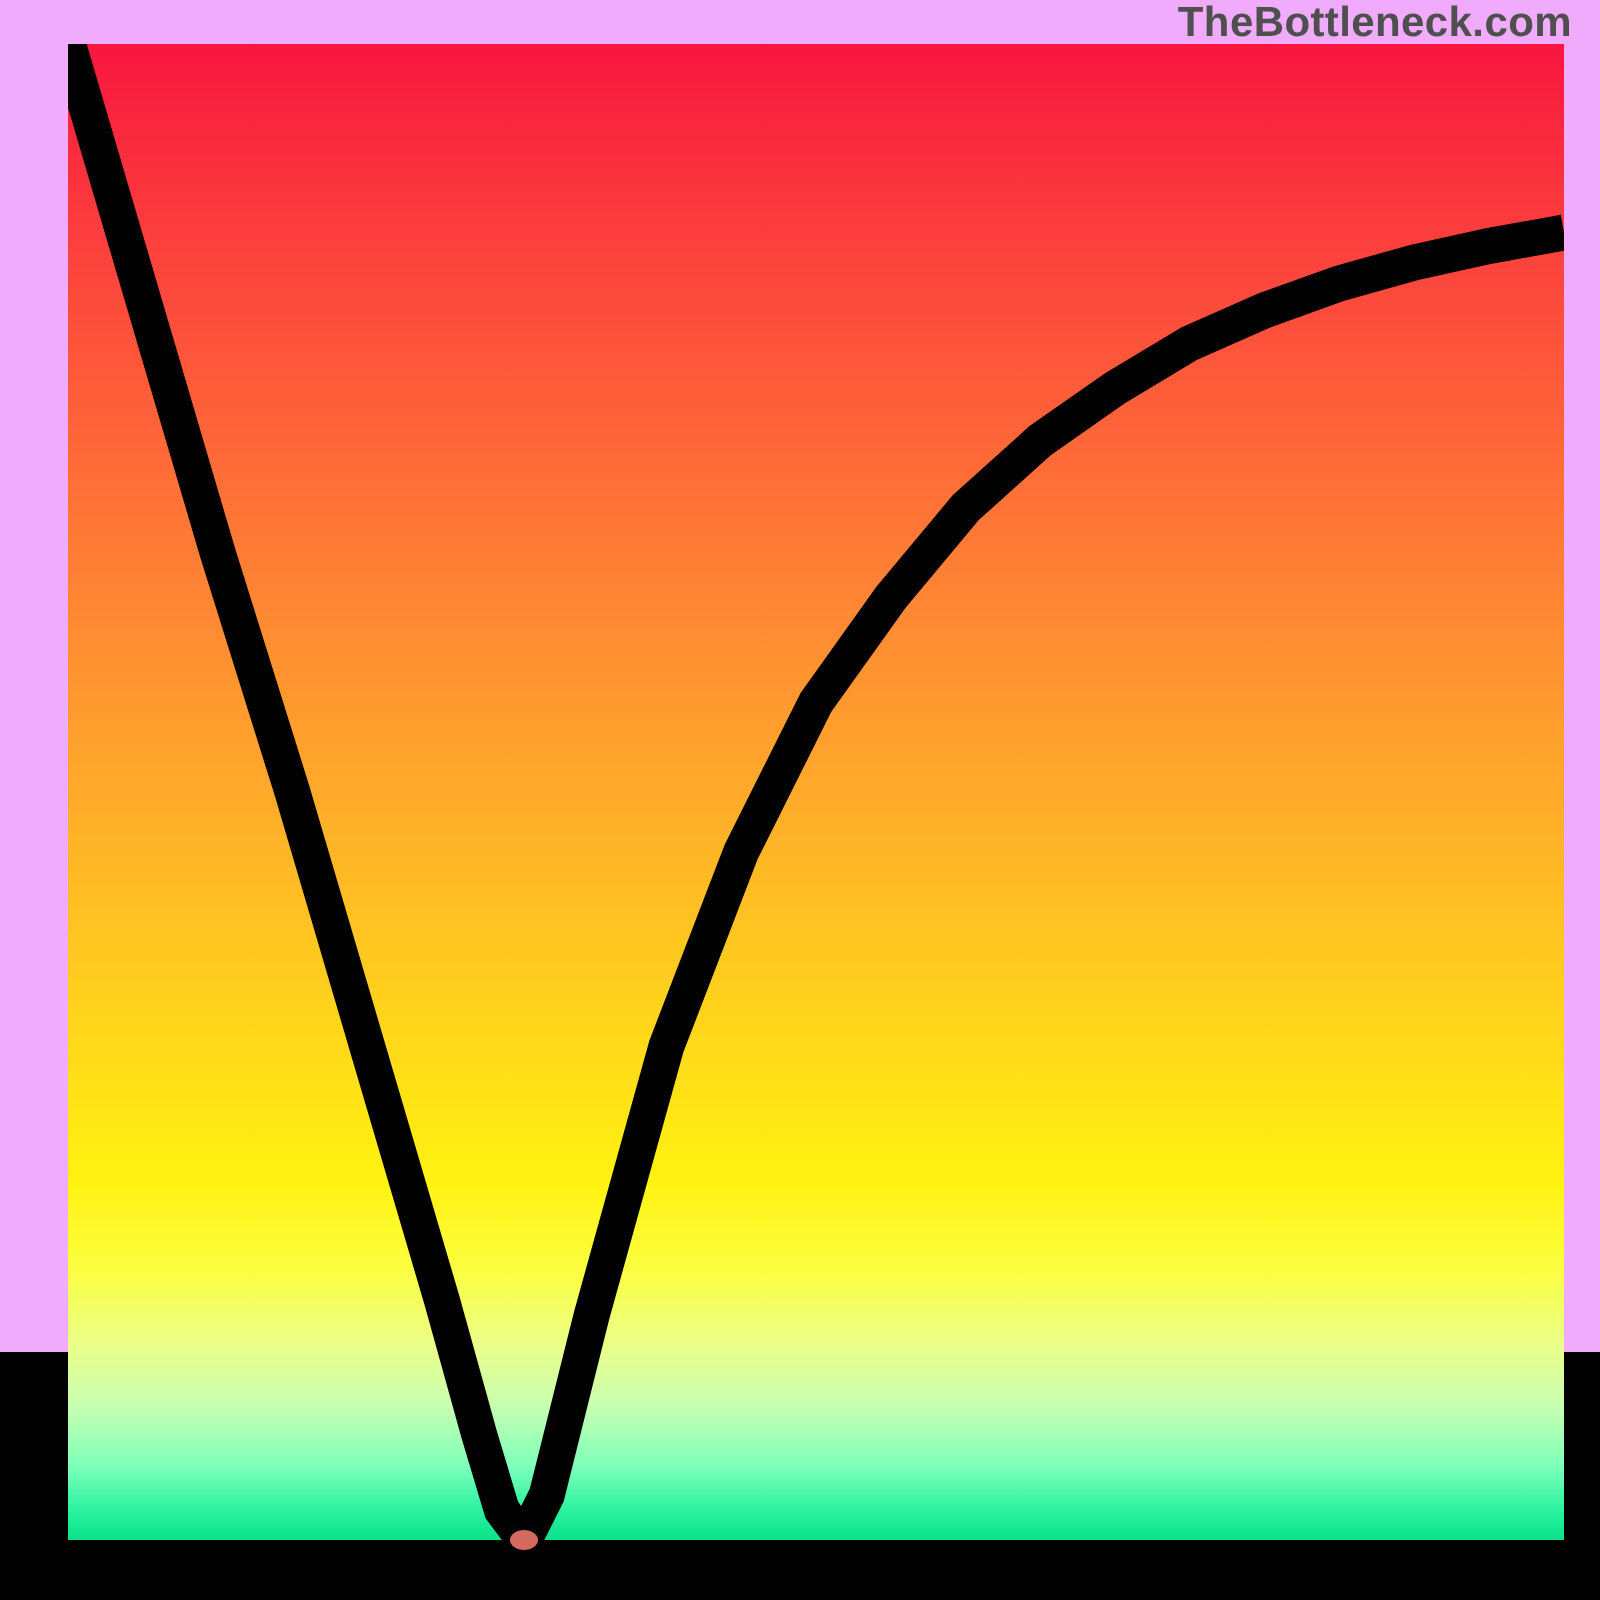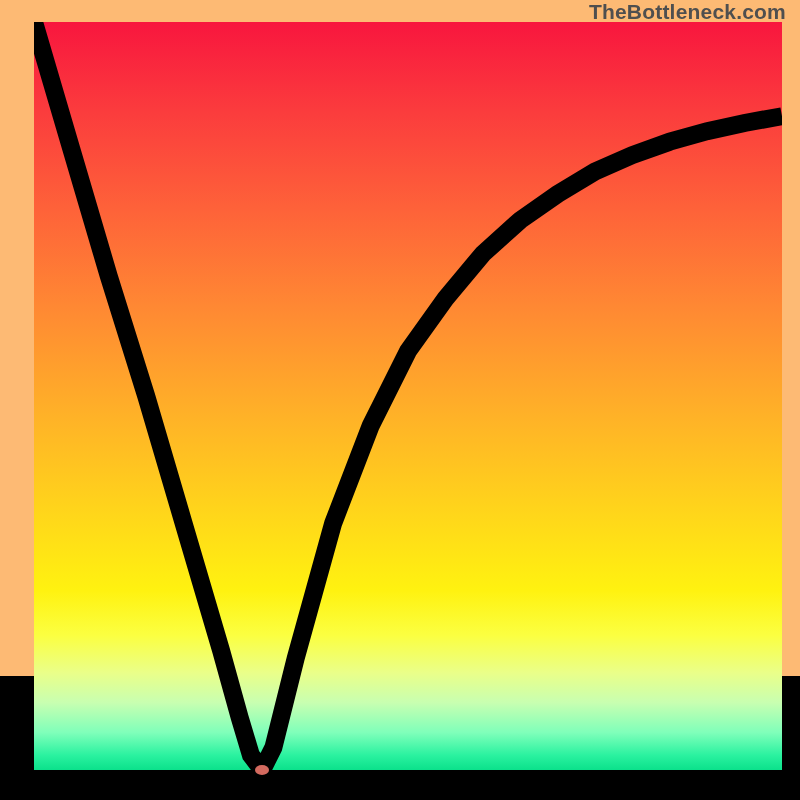--- a/index.html
+++ b/index.html
@@ -7,21 +7,21 @@
     padding: 0;
     width: 800px;
     height: 800px;
     background: #000;
     overflow: hidden;
   }
   .stage {
     position: relative;
     width: 800px;
     height: 676px;
-    background: #fdba74;
+    background: #f0abfc;
   }
   .plot-area {
     position: absolute;
     left: 34px;
     top: 22px;
     width: 748px;
     height: 748px;
   }
   
   .grad {

